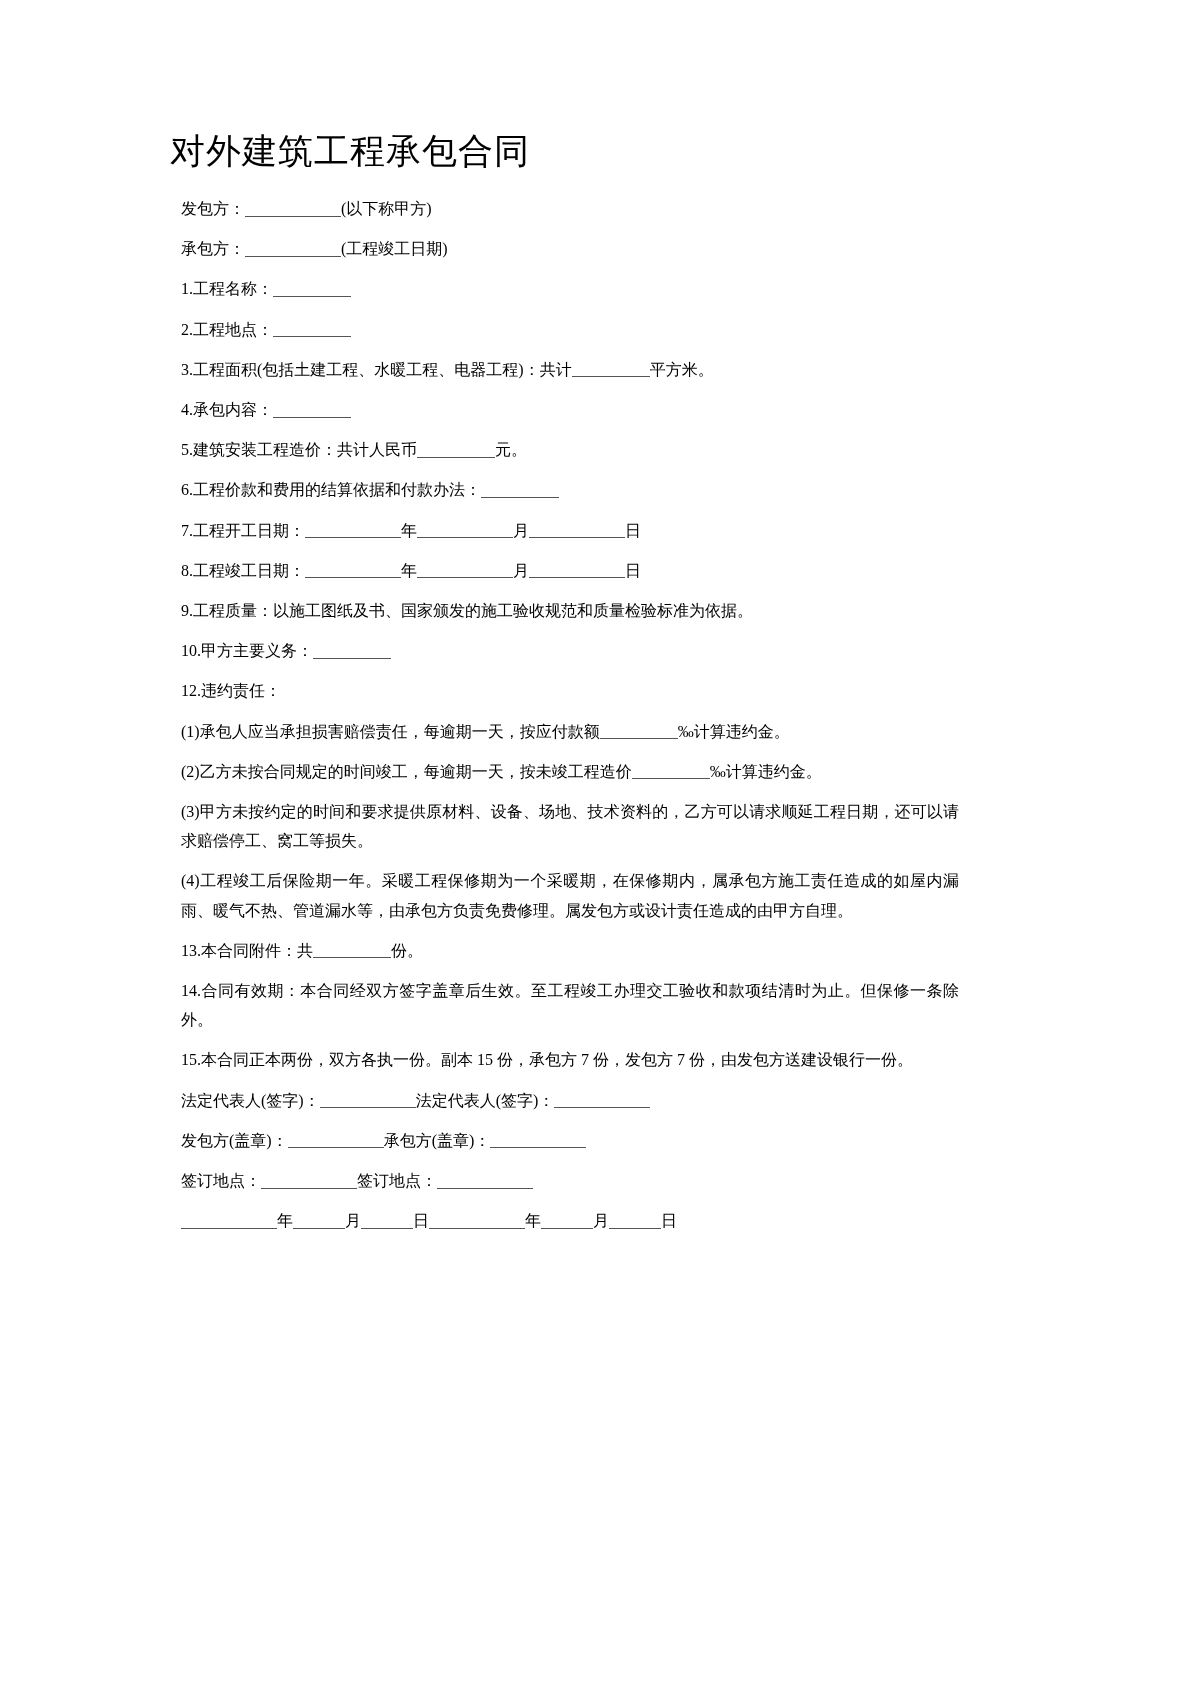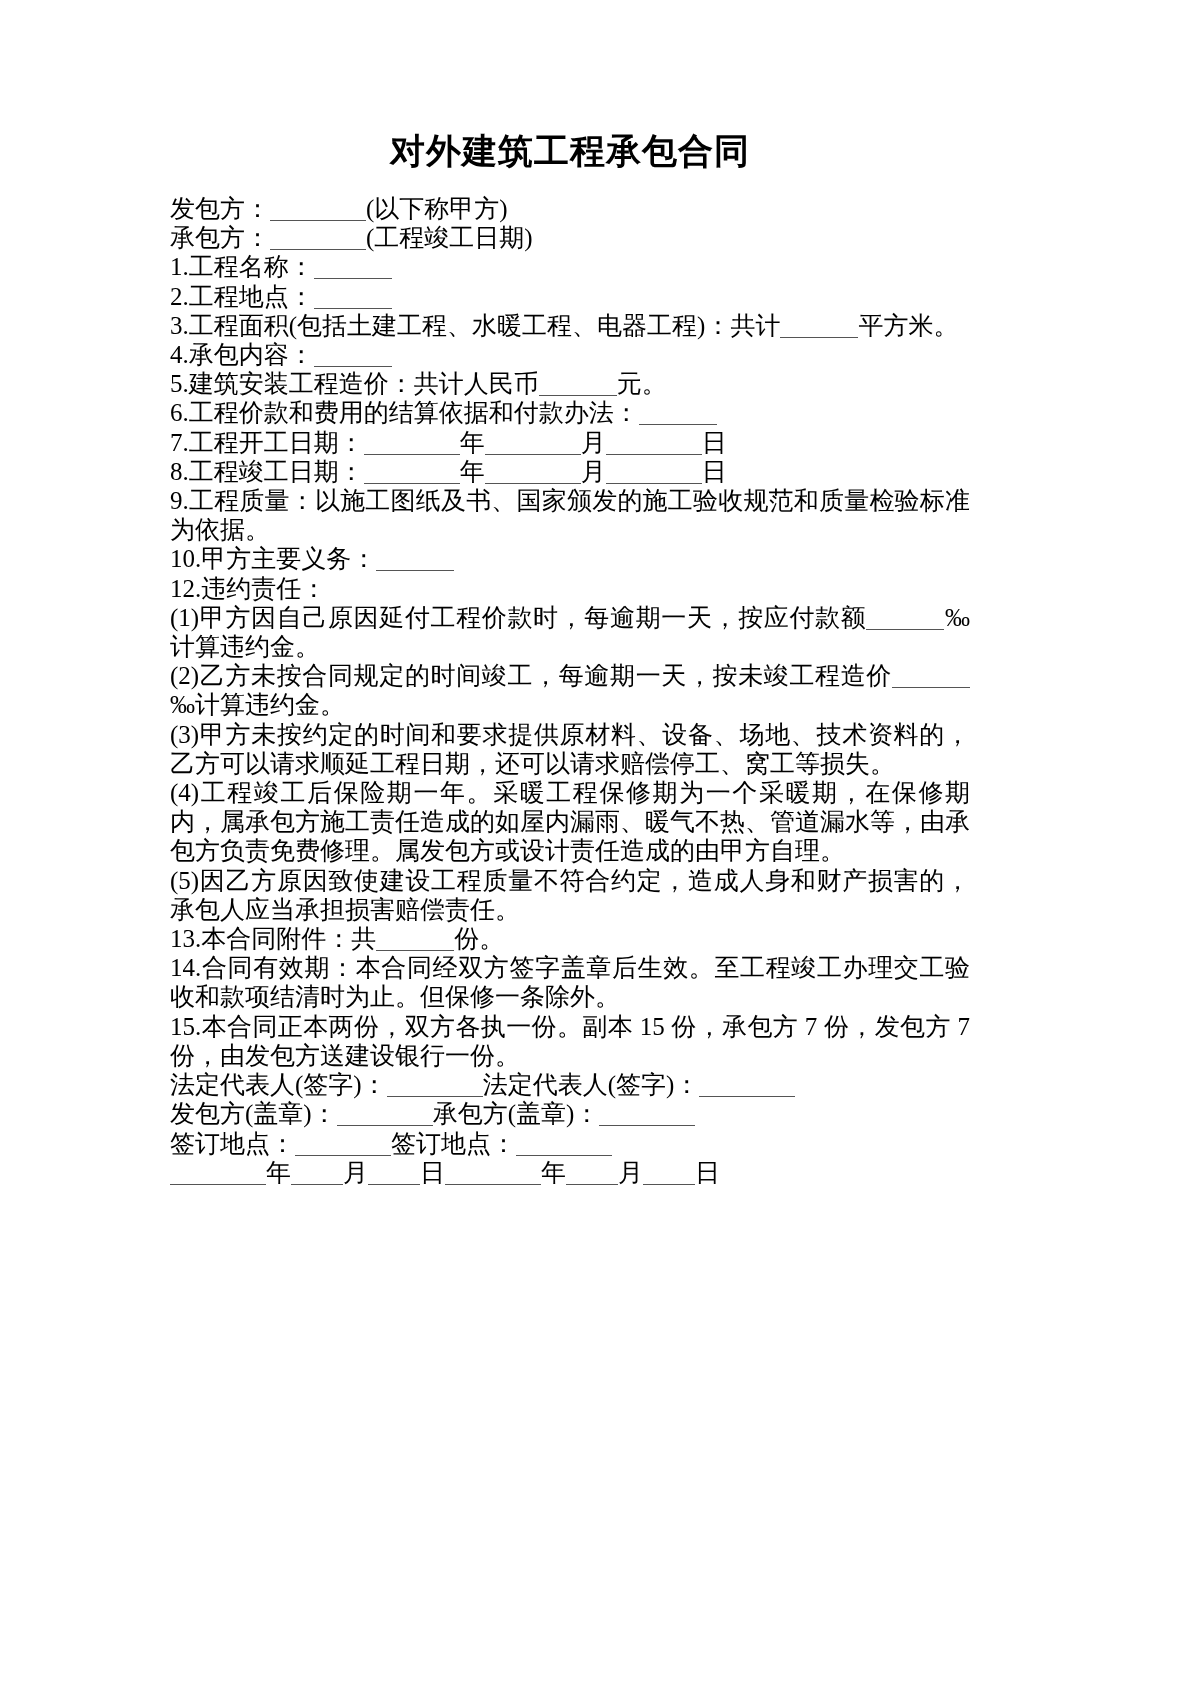--- a/index.html
+++ b/index.html
@@ -21,33 +21,32 @@
     box-sizing: border-box;
   }
   .content {
     position: absolute;
     left: 170px;
     top: 130px;
     width: 800px;
   }
   .doc-title {
     font-family: "Liberation Sans", "DejaVu Sans", sans-serif;
-    font-weight: bold;
+    font-weight: normal;
     font-size: 35px;
-    text-align: center;
     letter-spacing: 1px;
     margin: 0 0 22px 0;
     line-height: 1.2;
   }
   .line {
-    font-size: 25px;
+    font-size: 16px;
     line-height: 29.2px;
     white-space: pre-wrap;
     word-break: break-all;
-    margin: 0;
+    margin: 11px;
     text-align: justify;
     text-justify: inter-ideograph;
   }
   .blank {
     display: inline-block;
     border-bottom: 1px solid #555;
     height: 1em;
     vertical-align: -0.16em;
   }
   .b-sm { width: 52px; }
@@ -83,29 +82,28 @@
 
     <p class="line"><span>8.</span><span>工程竣工日期：</span><span class="blank b-lg"></span><span>年</span><span class="blank b-lg"></span><span>月</span><span class="blank b-lg"></span><span>日</span></p>
 
     <p class="line"><span>9.</span><span>工程质量：以施工图纸及书、国家颁发的施工验收规范和质量检验标准为依据。</span></p>
 
     <p class="line"><span>10.</span><span>甲方主要义务：</span><span class="blank b-md"></span></p>
 
 
     <p class="line"><span>12.</span><span>违约责任：</span></p>
 
-    <p class="line"><span>(1)</span><span>甲方因自己原因延付工程价款时，每逾期一天，按应付款额</span><span class="blank b-md"></span><span>‰计算违约金。</span></p>
+    <p class="line"><span>(1)</span><span>承包人应当承担损害赔偿责任，每逾期一天，按应付款额</span><span class="blank b-md"></span><span>‰计算违约金。</span></p>
 
     <p class="line"><span>(2)</span><span>乙方未按合同规定的时间竣工，每逾期一天，按未竣工程造价</span><span class="blank b-md"></span><span>‰计算违约金。</span></p>
 
     <p class="line"><span>(3)</span><span>甲方未按约定的时间和要求提供原材料、设备、场地、技术资料的，乙方可以请求顺延工程日期，还可以请求赔偿停工、窝工等损失。</span></p>
 
     <p class="line"><span>(4)</span><span>工程竣工后保险期一年。采暖工程保修期为一个采暖期，在保修期内，属承包方施工责任造成的如屋内漏雨、暖气不热、管道漏水等，由承包方负责免费修理。属发包方或设计责任造成的由甲方自理。</span></p>
 
-    <p class="line"><span>(5)</span><span>因乙方原因致使建设工程质量不符合约定，造成人身和财产损害的，承包人应当承担损害赔偿责任。</span></p>
 
     <p class="line"><span>13.</span><span>本合同附件：共</span><span class="blank b-md"></span><span>份。</span></p>
 
     <p class="line"><span>14.</span><span>合同有效期：本合同经双方签字盖章后生效。至工程竣工办理交工验收和款项结清时为止。但保修一条除外。</span></p>
 
     <p class="line"><span>15.</span><span>本合同正本两份，双方各执一份。副本 15 份，承包方 7 份，发包方 7 份，由发包方送建设银行一份。</span></p>
 
     <p class="line"><span>法定代表人(签字)：</span><span class="blank b-lg"></span><span>法定代表人(签字)：</span><span class="blank b-lg"></span></p>
 
     <p class="line"><span>发包方(盖章)：</span><span class="blank b-lg"></span><span>承包方(盖章)：</span><span class="blank b-lg"></span></p>

